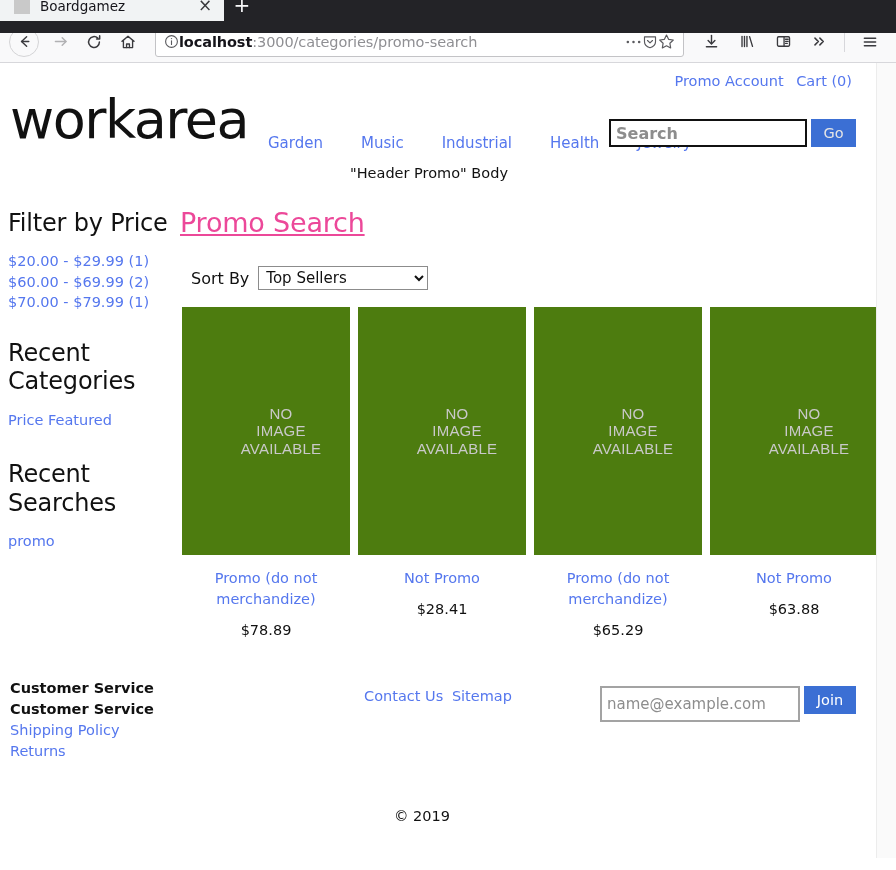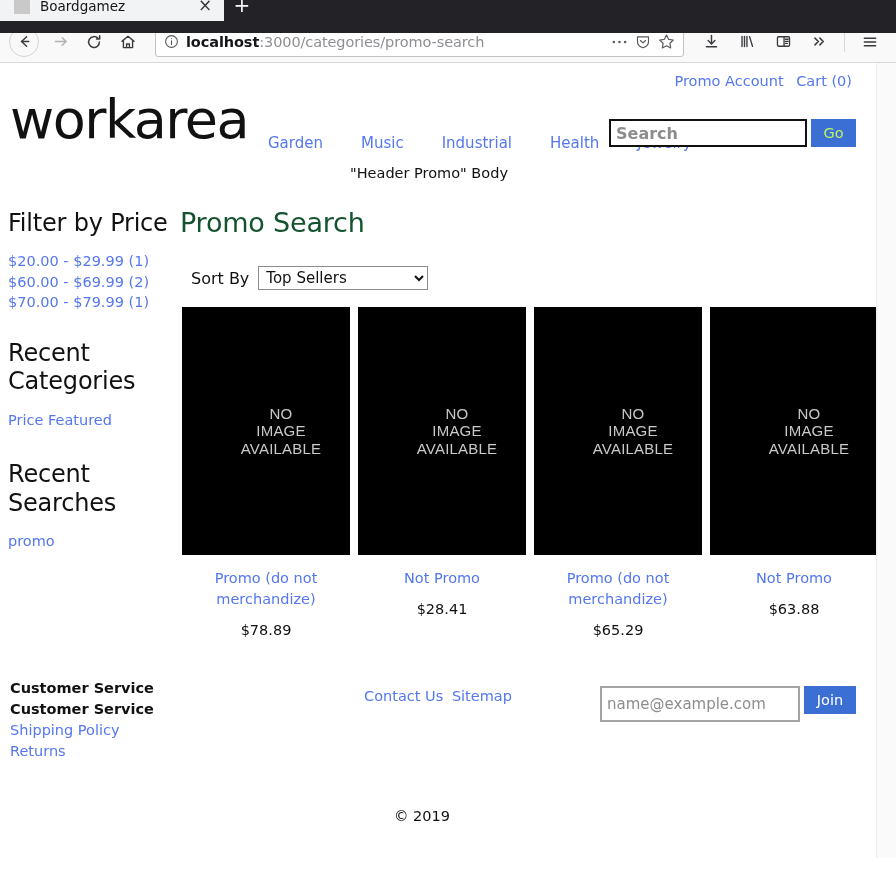--- a/index.html
+++ b/index.html
@@ -82,21 +82,21 @@
 
   .urlbar {
     flex: 1 1 auto;
     height: 30px;
     margin: 0 8px 0 10px;
     background: #ffffff;
     border: 1px solid #c3c3c6;
     border-radius: 3px;
     display: flex; align-items: center;
     padding: 0 8px;
-    gap: 7px;
+    gap: 0;
     min-width: 0;
   }
   .url-text {
     flex: 1 1 auto;
     font-size: 14.5px;
     color: #8f8f93;
     white-space: nowrap; overflow: hidden;
     letter-spacing: -0.1px;
   }
   .url-text b { color: #15141a; font-weight: 600; }
@@ -170,21 +170,21 @@
     color: #111;
     background: #fff;
     outline: none;
     font-weight: bold;
   }
   .searchbox input::placeholder { color: #8d8d8d; opacity: 1; }
   .searchbox button {
     width: 45px; height: 28px;
     margin-left: 4px;
     background: #3b6fd4;
-    color: #bef264;
+    color: #e5e5e5;
     border: none;
     font-size: 14.5px;
     cursor: pointer;
     font-family: "DejaVu Sans", "Liberation Sans", sans-serif;
   }
 
   .mainnav {
     position: absolute;
     left: 268px; top: 45px;
     display: flex; gap: 38px;
@@ -222,24 +222,25 @@
     display: block;
     font-size: 14.5px;
     line-height: 1.42;
   }
   .sb-list.tight { margin-bottom: 30px; }
 
   .main { flex: 1 1 auto; padding-right: 0; }
   .page-title {
     font-size: 27px;
     font-weight: 400;
-    color: #14532d;
+    color: #ec4899;
     margin: 0 0 30px 0;
     line-height: 1;
     letter-spacing: -0.2px;
+    text-decoration: underline;
   }
   .sortrow {
     display: flex; align-items: center;
     gap: 9px;
     margin: 0 0 17px 11px;
   }
   .sortrow label { font-size: 16px; color: #111; }
   .sortrow select {
     width: 170px; height: 24px;
     font-size: 15px;
@@ -252,21 +253,21 @@
   }
 
   .grid {
     display: flex;
     gap: 8px;
     padding-left: 2px;
   }
   .card { width: 168px; }
   .thumb {
     width: 168px; height: 248px;
-    background: #000000;
+    background: #4d7c0f;
     display: flex; align-items: center; justify-content: center;
     margin-bottom: 13px;
     padding-left: 30px;
   }
   .thumb-text {
     color: #c9c9c9;
     font-size: 15px;
     line-height: 1.16;
     text-align: center;
     font-family: "Liberation Sans", sans-serif;

